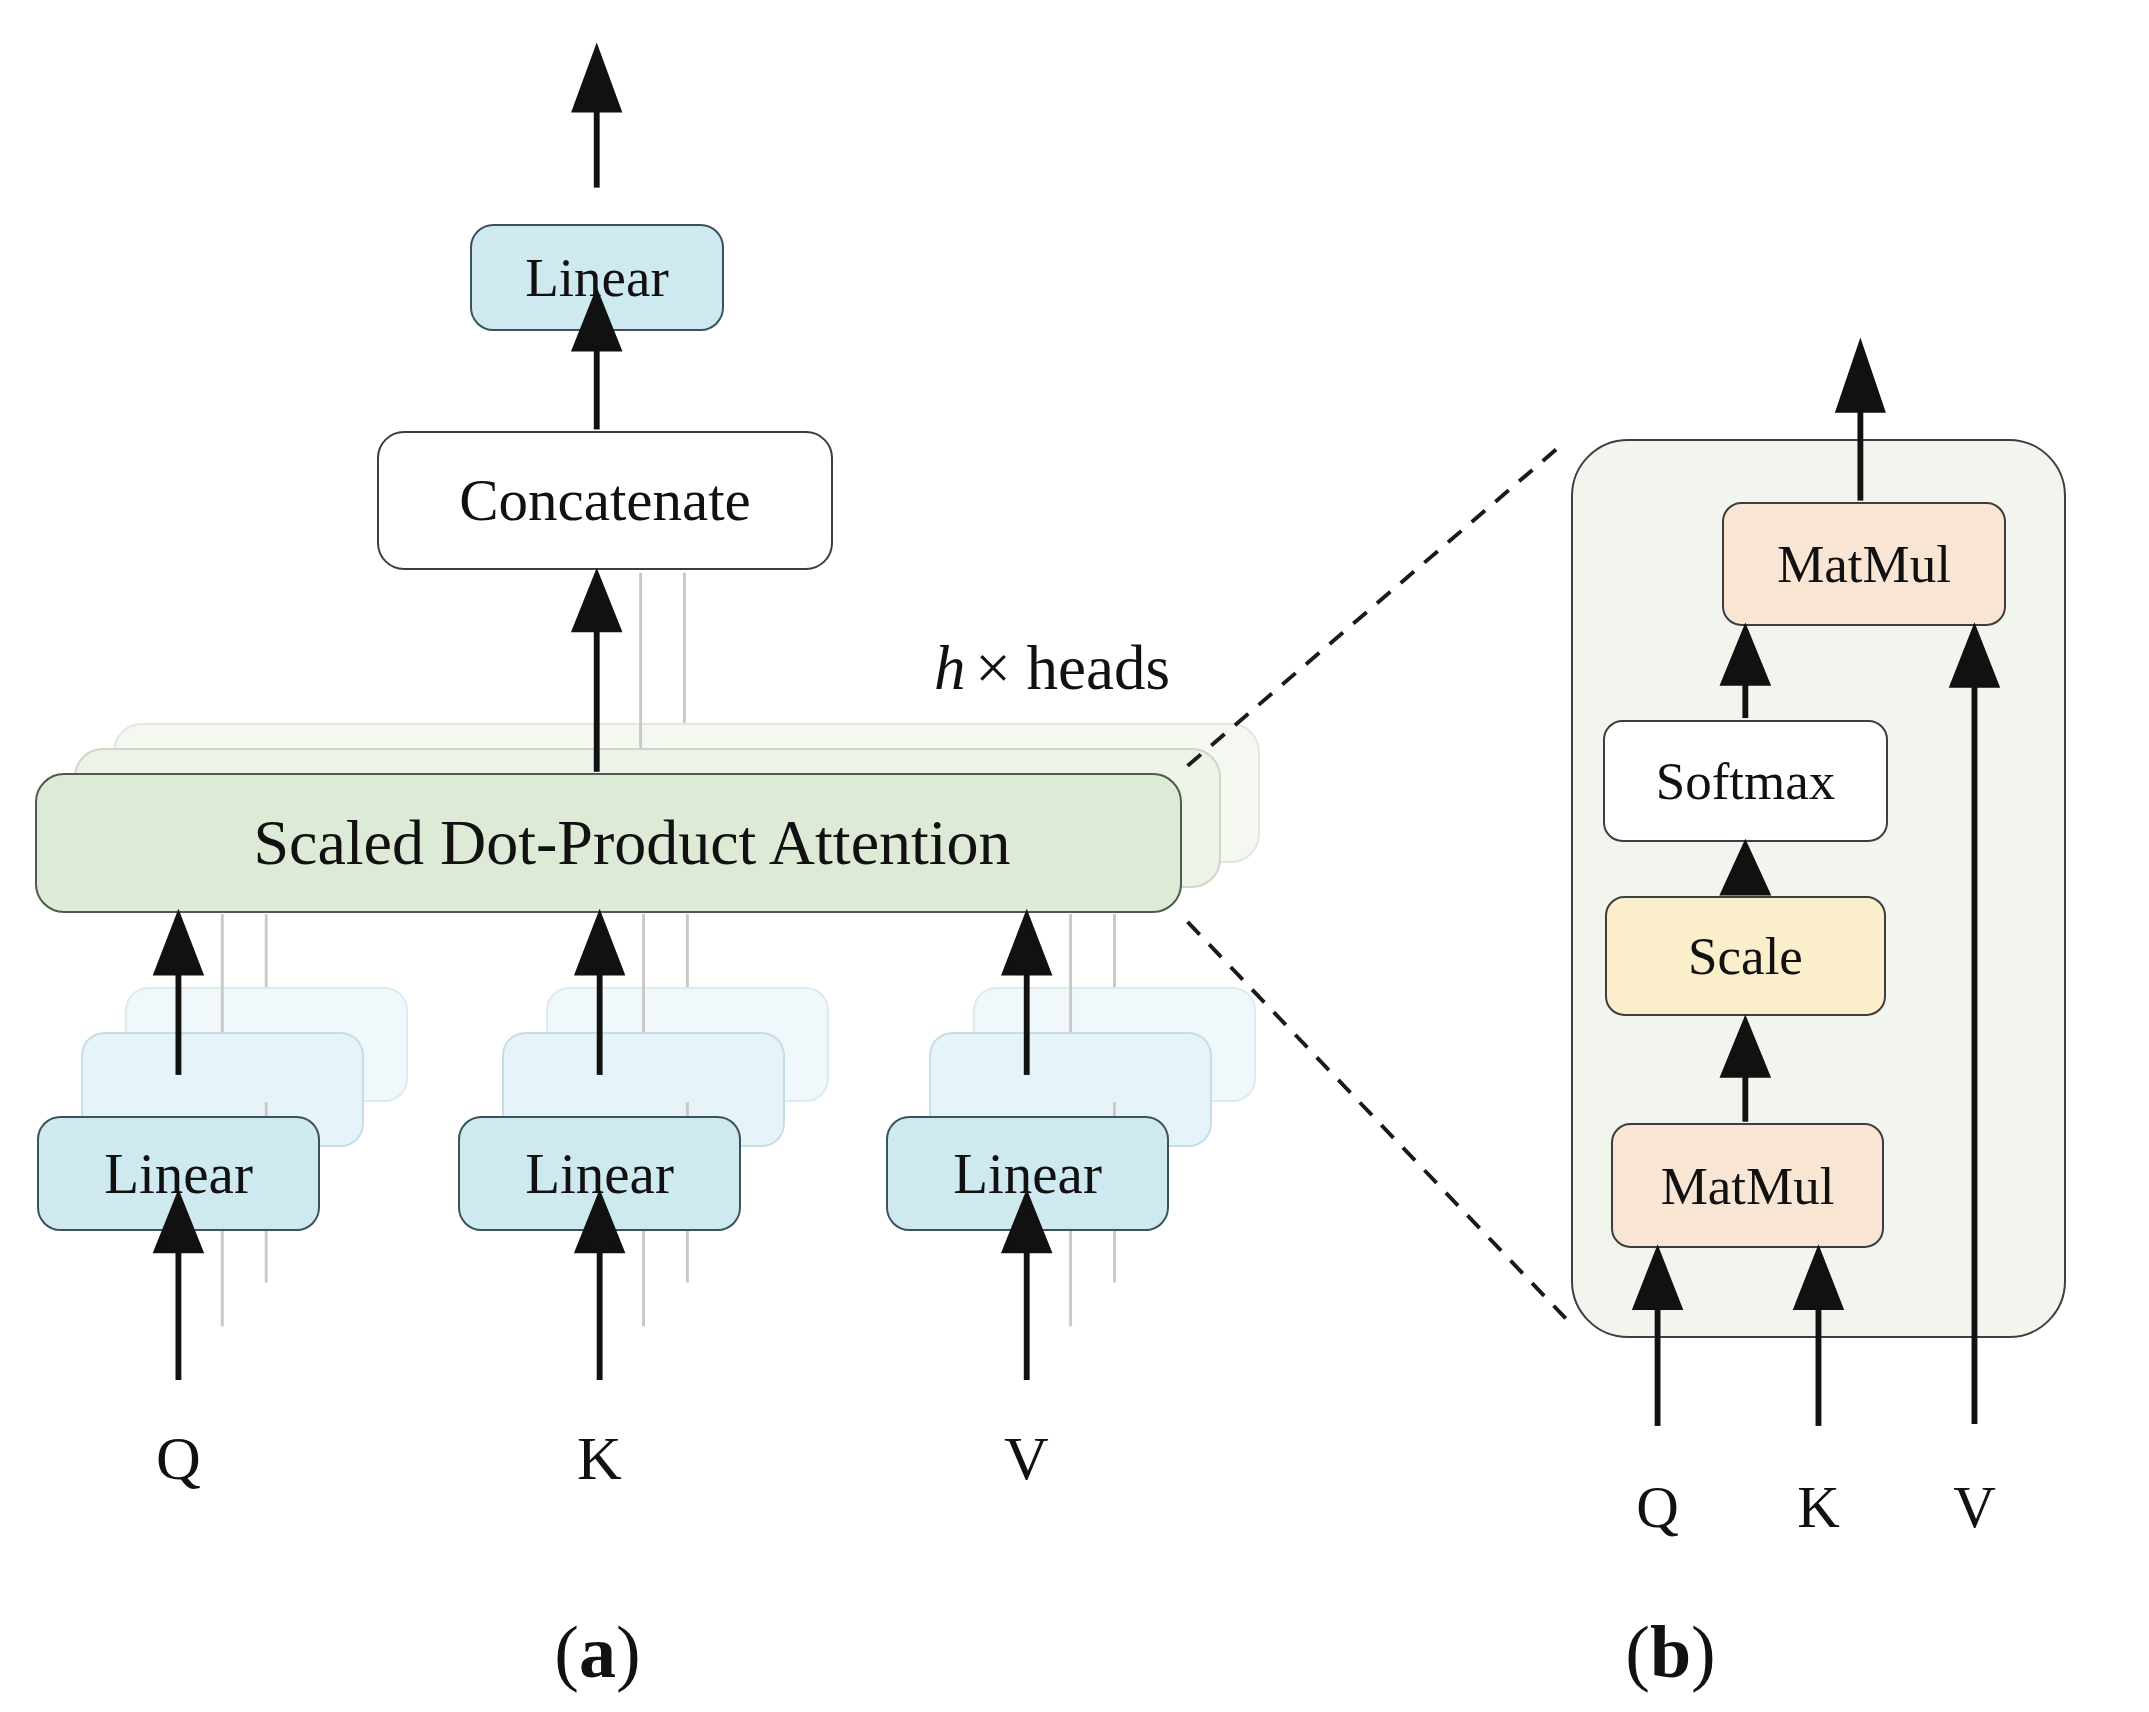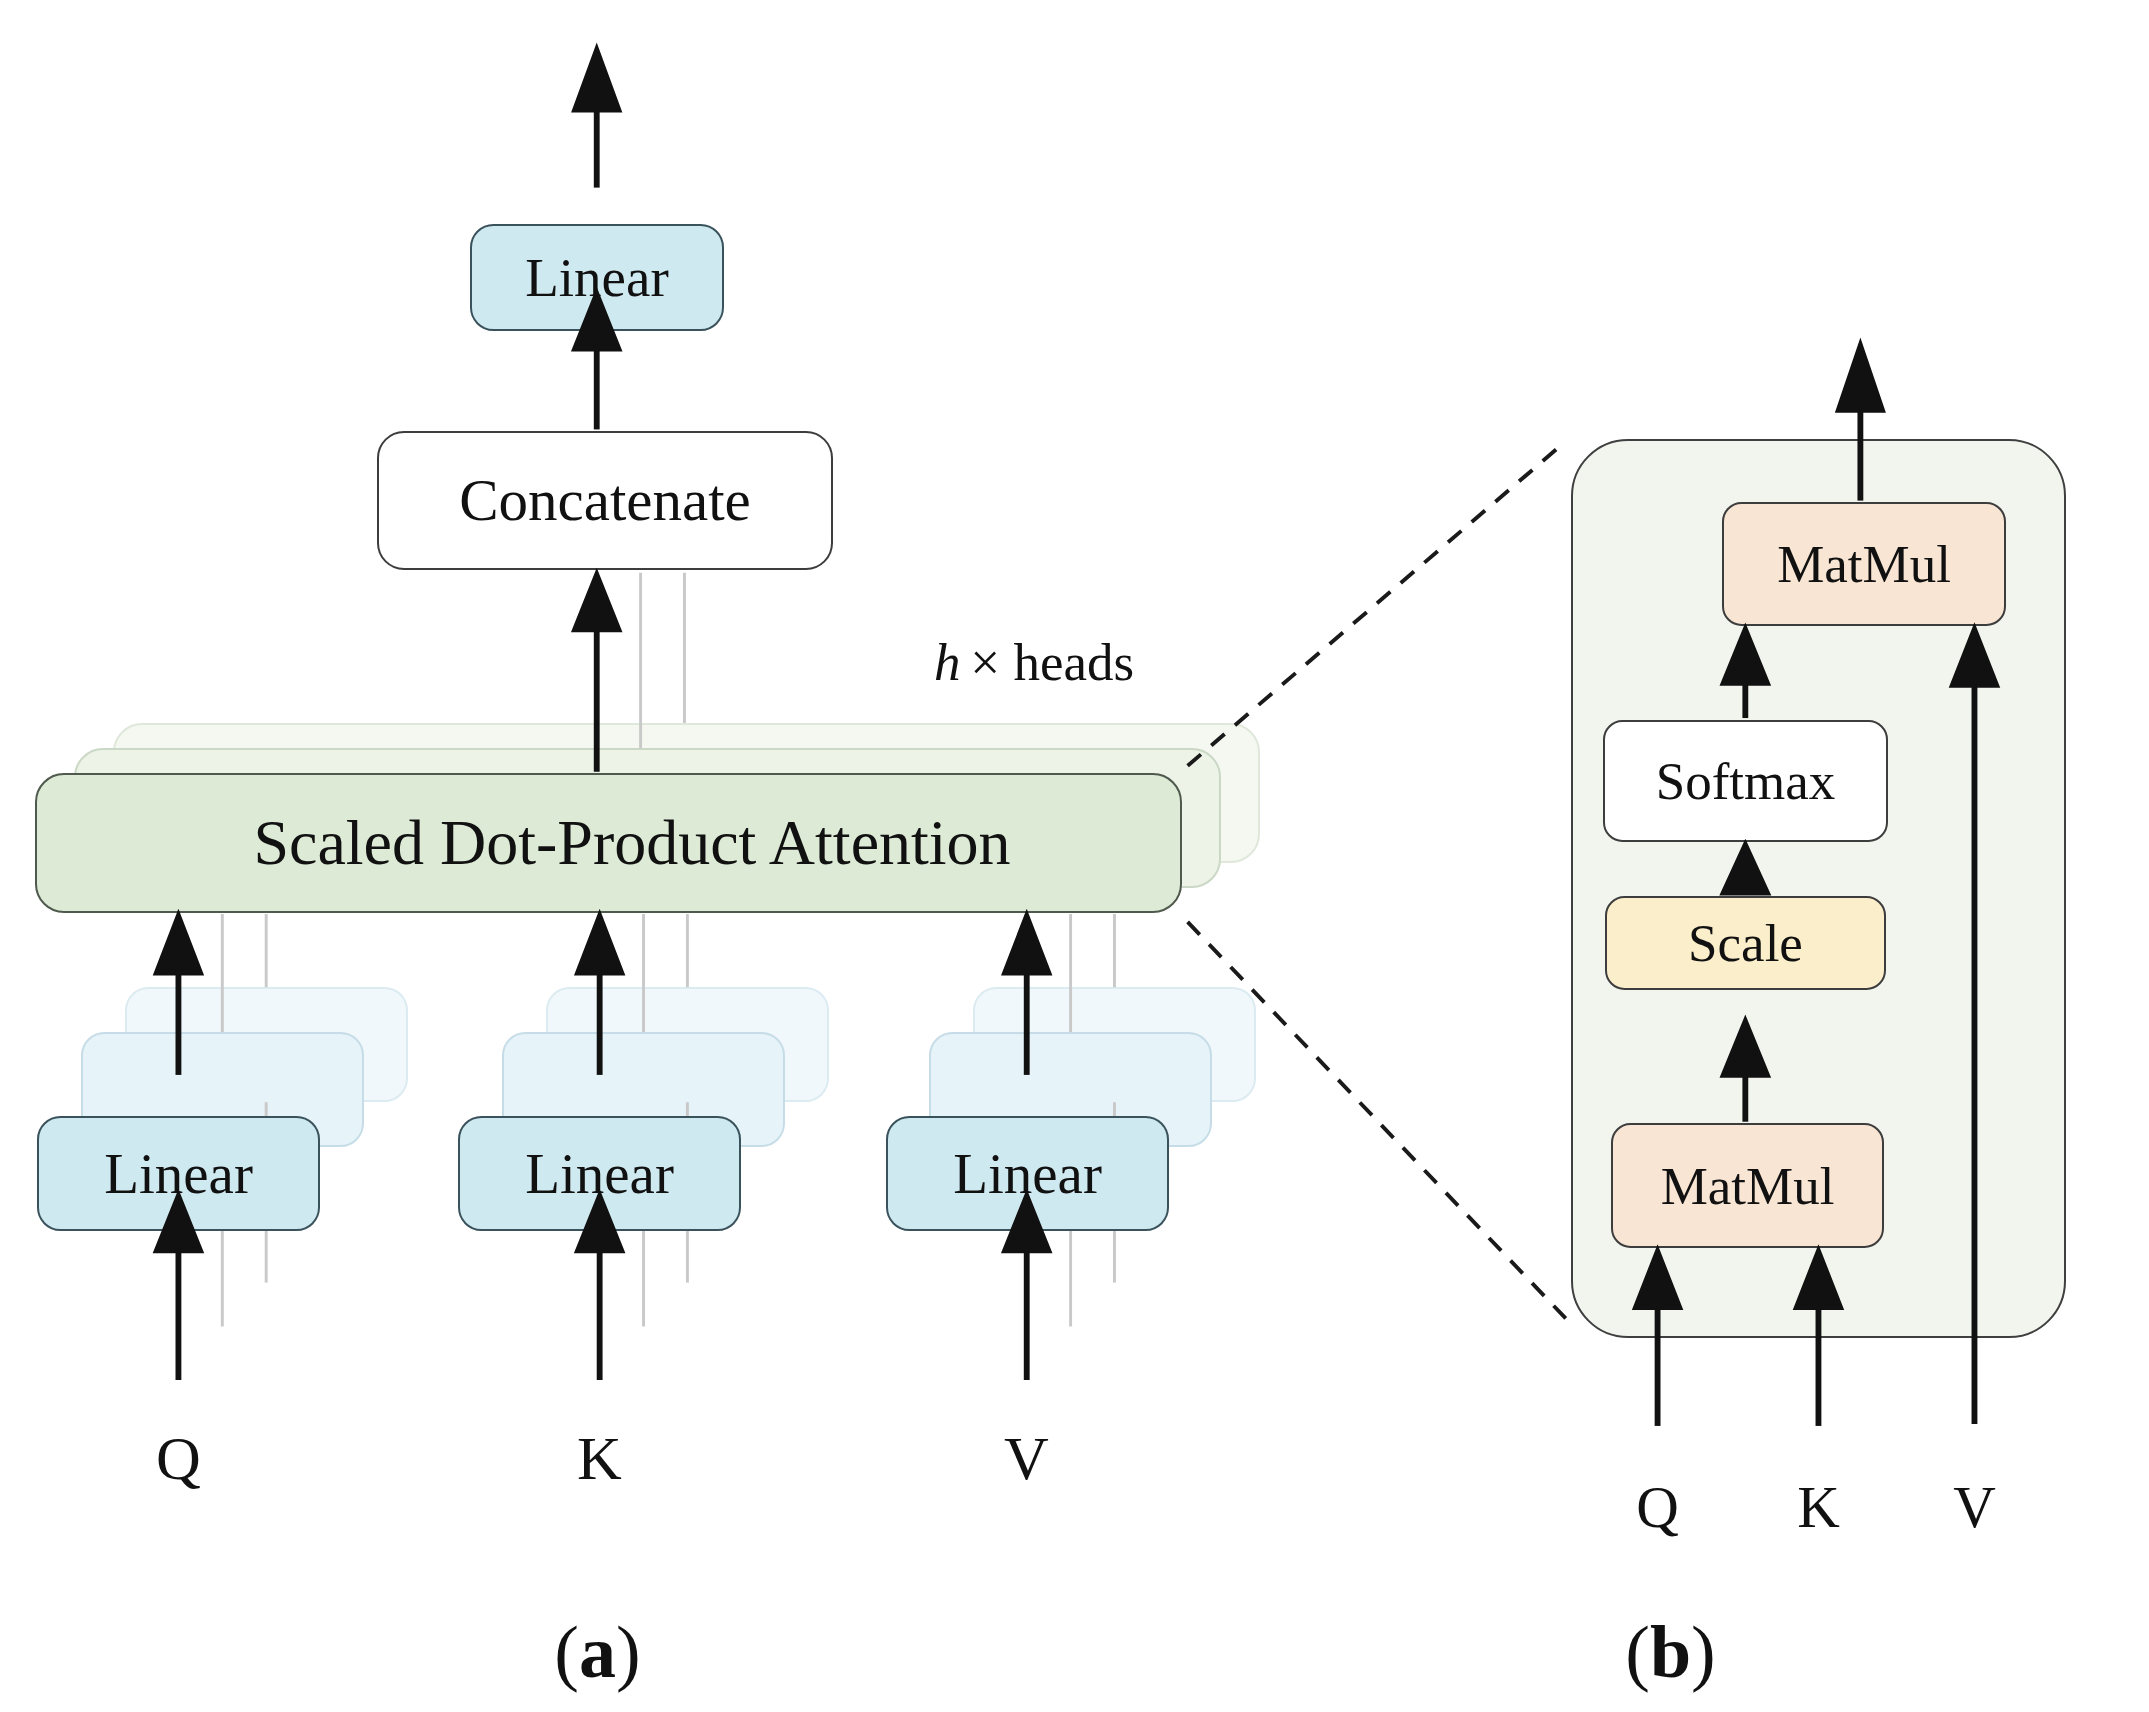--- a/index.html
+++ b/index.html
@@ -25,21 +25,21 @@
   .blue-g2{background:#f1f8fb;border-color:#dcebf2;}
   .attn{background:var(--attn-fill);border-color:var(--attn-border);border-radius:29px;font-size:64px;}
   .green-g1{background:#edf3e7;border-color:#ccd8c6;border-radius:29px;}
   .green-g2{background:#f4f8f0;border-color:#dfe8da;border-radius:29px;}
   .concat{font-size:59px;border-radius:27px;justify-content:center;}
   .bbox{font-size:53px;border-radius:19.5px;}
   .matmul{background:var(--matmul-fill);}
   .scalebox{background:var(--scale-fill);}
   .panelb{position:absolute;border:2.9px solid #3f3f3f;border-radius:57px;background:var(--panelb-fill);box-sizing:border-box;}
   .iolabel{position:absolute;font-size:62px;text-align:center;line-height:88px;height:88px;}
-  .heads{position:absolute;font-size:53px;white-space:nowrap;}
+  .heads{position:absolute;font-size:63px;white-space:nowrap;}
   .heads .it{font-style:italic;padding-right:9.8px;}
   .caption{position:absolute;font-size:74px;text-align:center;line-height:107px;height:107px;}
   .caption .bold{font-weight:700;}
 </style>
 </head>
 <body>
 
 <div class="canvas">
 
   <div class="panelb" style="left:1571px;top:439px;width:495px;height:899px;"></div>
@@ -112,21 +112,21 @@
   <div class="caption" style="left:451px;top:1599px;width:293px;">
     <span>(</span><span class="bold">a</span><span>)</span>
   </div>
 
   <div class="node bbox matmul" style="left:1722px;top:502px;width:284px;height:124px;">
     <span class="lbl">MatMul</span>
   </div>
   <div class="node bbox" style="left:1603px;top:720px;width:285px;height:122px;">
     <span class="lbl">Softmax</span>
   </div>
-  <div class="node bbox scalebox" style="left:1605px;top:896px;width:281px;height:94px;">
+  <div class="node bbox scalebox" style="left:1605px;top:896px;width:281px;height:120px;">
     <span class="lbl">Scale</span>
   </div>
   <div class="node bbox matmul" style="left:1611px;top:1123px;width:273px;height:125px;">
     <span class="lbl">MatMul</span>
   </div>
 
   <div class="iolabel" style="left:1599px;top:1463px;width:117px;font-size:59px;">Q</div>
   <div class="iolabel" style="left:1760px;top:1463px;width:117px;font-size:59px;">K</div>
   <div class="iolabel" style="left:1916px;top:1463px;width:117px;font-size:59px;">V</div>
 

